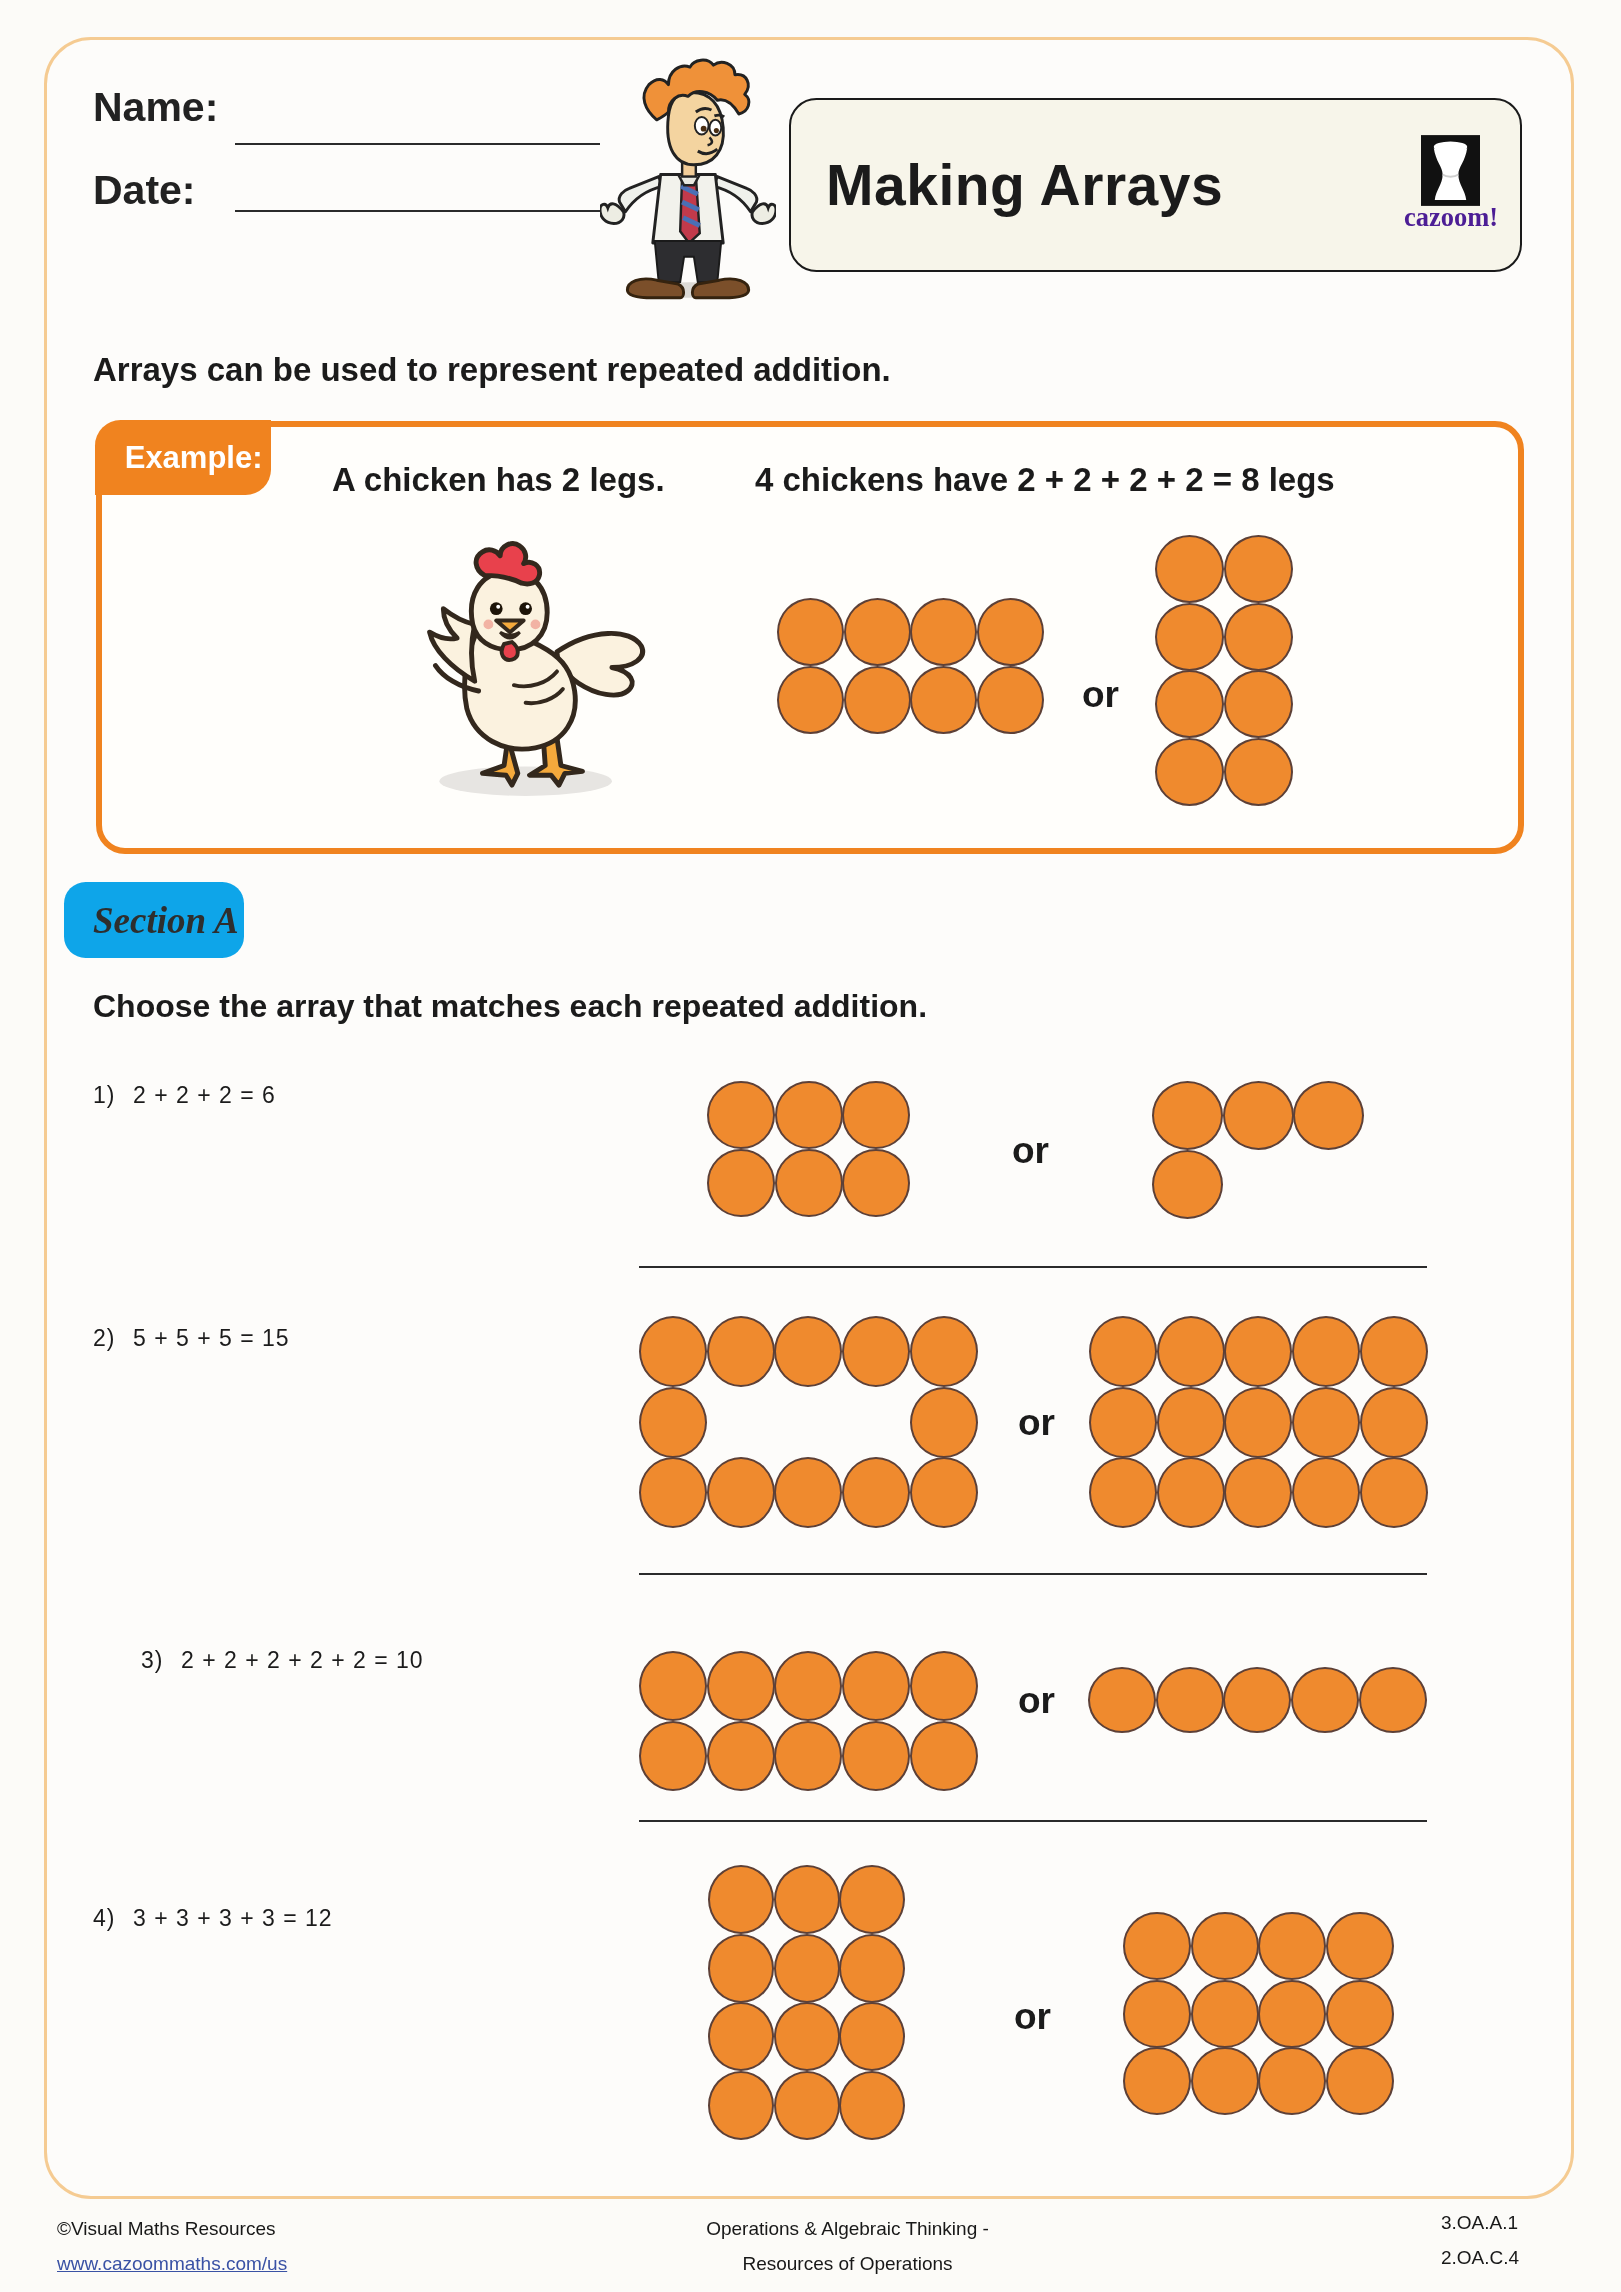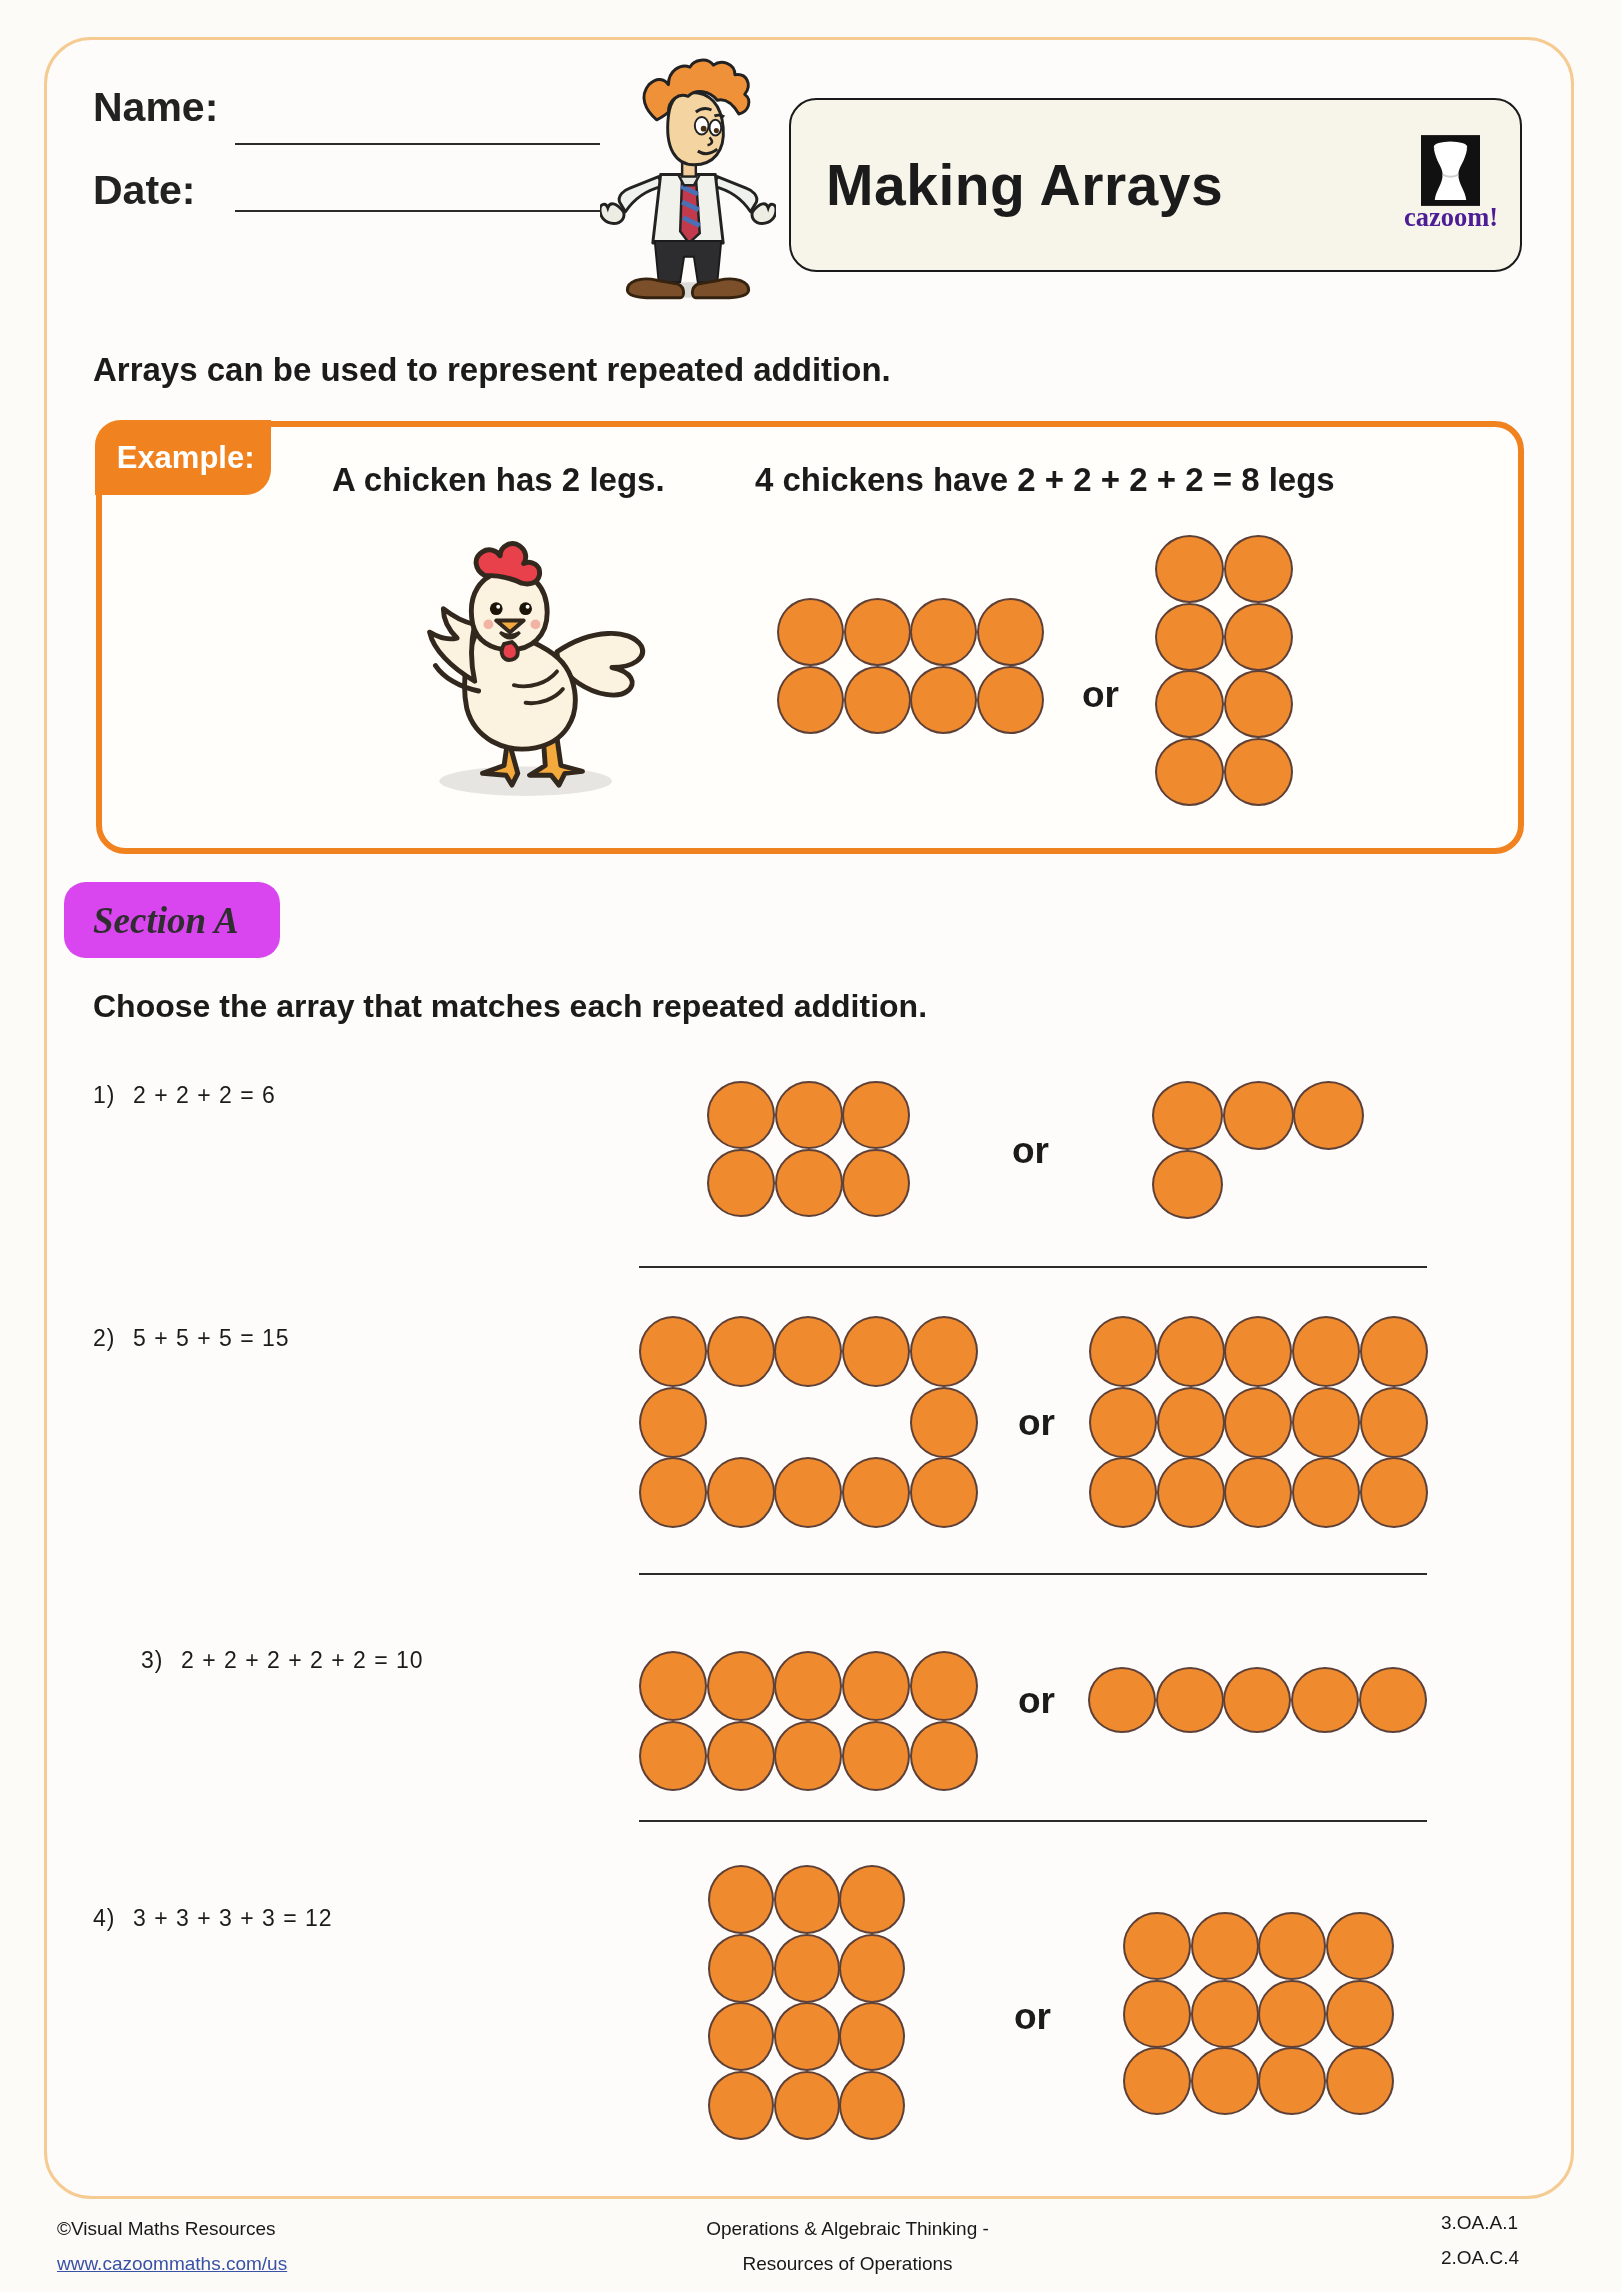--- a/index.html
+++ b/index.html
@@ -27,25 +27,25 @@
   #intro{left:93px; top:351px; font-size:33px; font-weight:bold;}
   #example-box{
     left:96px; top:421px; width:1428px; height:433px; box-sizing:border-box;
     border:6.9px solid #F0831F; border-radius:29px; background:#FFFEFB;
   }
   #example-tab{
     position:absolute; left:-6.9px; top:-6.9px; width:176px; height:75px;
     background:#F0831F; border-radius:25.5px 0 25.5px 0;
     display:flex; align-items:center; box-sizing:border-box; padding-left:21.6px;
   }
-  #example-tab span{color:#fff; font-size:31px; font-weight:bold;}
+  #example-tab span{color:#fff; font-size:31px; font-weight:bold;margin-left:8px;}
   .ex-text{font-size:33px; font-weight:bold;}
   .or-label{font-size:37px; font-weight:bold; width:69px; text-align:center;}
   #section-badge{
-    left:64px; top:882px; width:216px; height:76px; background:#d946ef;
+    left:64px; top:882px; width:180px; height:76px; background:#0ea5e9;
     border-radius:21.6px; display:flex; align-items:center; box-sizing:border-box; padding-left:29px;
   }
   #section-badge span{
     font-family:"Liberation Serif", serif; font-style:italic; font-weight:bold;
     font-size:37px; color:#2e2e2e;
   }
   #instruction{left:93px; top:988px; font-size:32px; font-weight:bold;}
   .q-label{font-size:23px; font-weight:normal; letter-spacing:1px;text-align:right;}
   .q-label .eq{margin-left:17.6px;}
   .dots{position:absolute;}

